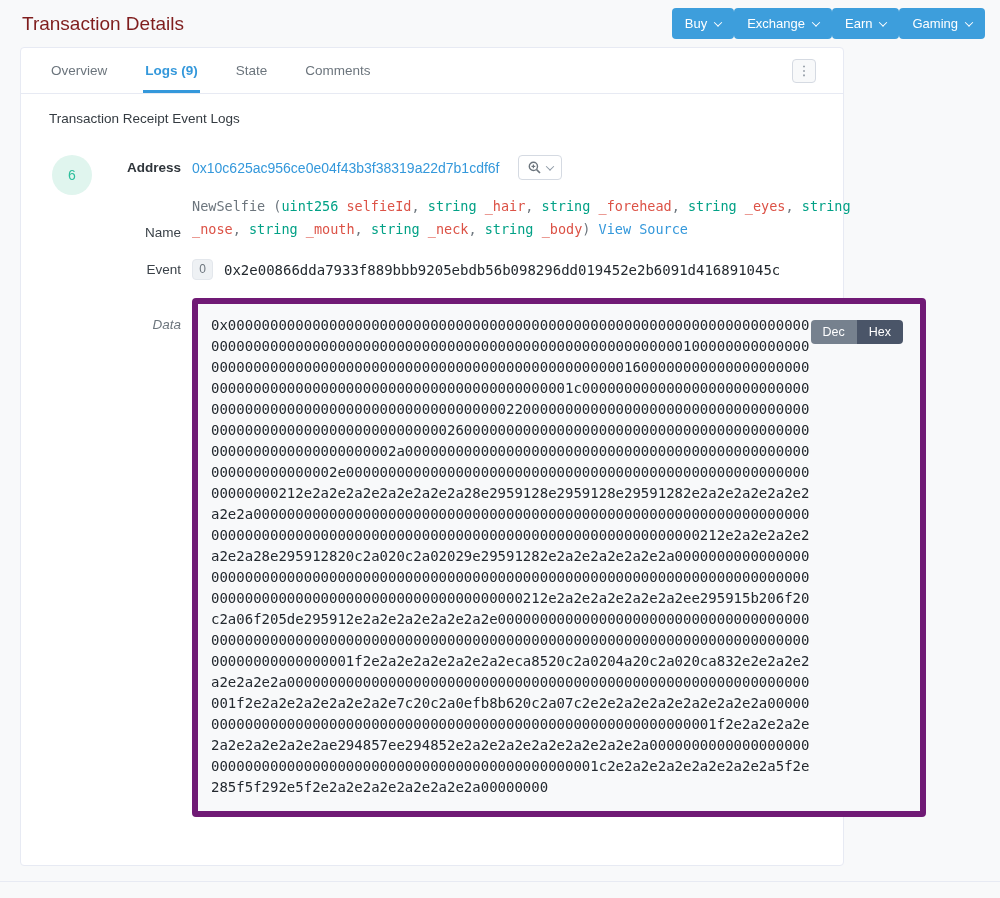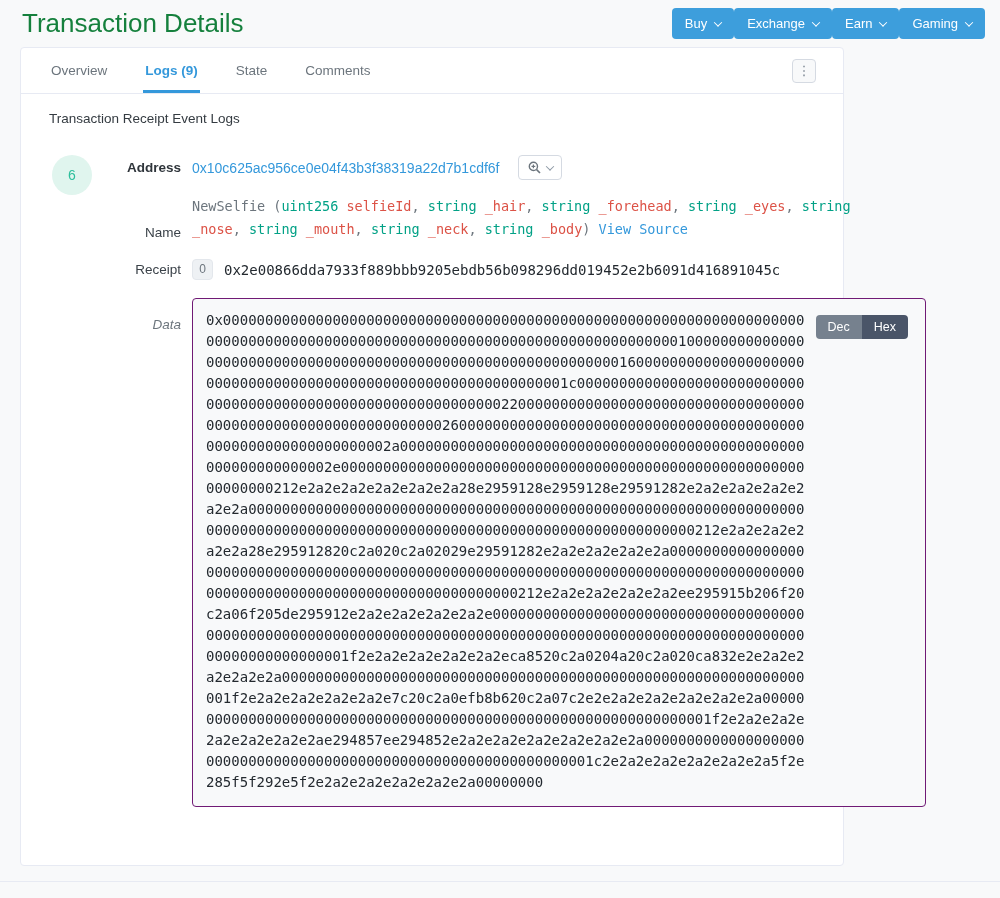--- a/index.html
+++ b/index.html
@@ -10,21 +10,21 @@
     position:relative;
     overflow:hidden;
     color:#212529;
   }
   
   .top-header {
     height:47px;
     display:flex; justify-content:space-between; align-items:center;
     padding:0 15px 0 22px;
   }
-  .page-title { font-size:26px; font-weight:400; color:#15803d; }
+  .page-title { font-size:19px; font-weight:400; color:#7f1d1d; }
   .hdr-buttons { display:flex; gap:0; }
   .hdr-btn {
     background:var(--button,#3d9edc); color:#fff; border:none; border-radius:4px;
     padding:8px 13px; font-size:13px; font-family:inherit;
     display:inline-flex; align-items:center; gap:8px; cursor:pointer;
   }
   .caret {
     width:6px; height:6px; display:inline-block;
     border-right:1.6px solid #fff; border-bottom:1.6px solid #fff;
     transform:rotate(45deg) translate(-1px,-1px);
@@ -92,21 +92,21 @@
   .topic-badge {
     background:#eef1f4; border:1px solid #e3e7ec; border-radius:4px;
     min-width:21px; height:21px; line-height:19px; text-align:center;
     font-size:12px; color:#6c757d; padding:0 4px;
   }
   .topic-hash { font-family:"DejaVu Sans Mono", monospace; font-size:14px; color:#23292f; }
   
   .row-data .field-label { padding-top:19px; }
   .data-box {
     position:relative; width:734px;
-    background:#f8f9fa; border:1px solid #701a75; border-radius:4px;
+    background:#f8f9fa; border:6px solid #701a75; border-radius:4px;
     padding:11px 12px 13px 13px;
   }
   .data-hex {
     font-family:"DejaVu Sans Mono", monospace; font-size:14px; line-height:21px;
     color:#23292f; width:71ch; word-break:break-all;
   }
   .dechex-group { position:absolute; top:16px; right:17px; display:flex; }
   .dechex-group button {
     border:none; color:#fff; font-size:12.5px; font-family:inherit;
     padding:5px 12px; cursor:pointer;
@@ -185,21 +185,21 @@
             </span>
           </div>
         </div>
 
         <div class="field-row row-name">
           <div class="field-label">Name</div>
           <div class="event-sig"><span class="seg-plain">NewSelfie (</span><span class="seg-type">uint256</span><span class="seg-plain"> </span><span class="seg-param">selfieId</span><span class="seg-plain">, </span><span class="seg-type">string</span><span class="seg-plain"> </span><span class="seg-param">_hair</span><span class="seg-plain">, </span><span class="seg-type">string</span><span class="seg-plain"> </span><span class="seg-param">_forehead</span><span class="seg-plain">, </span><span class="seg-type">string</span><span class="seg-plain"> </span><span class="seg-param">_eyes</span><span class="seg-plain">, </span><span class="seg-type">string</span><span class="seg-plain"> </span><span class="seg-param">_nose</span><span class="seg-plain">, </span><span class="seg-type">string</span><span class="seg-plain"> </span><span class="seg-param">_mouth</span><span class="seg-plain">, </span><span class="seg-type">string</span><span class="seg-plain"> </span><span class="seg-param">_neck</span><span class="seg-plain">, </span><span class="seg-type">string</span><span class="seg-plain"> </span><span class="seg-param">_body</span><span class="seg-plain">) </span><span class="view-source">View Source</span></div>
         </div>
 
         <div class="field-row row-topics">
-          <div class="field-label">Receipt</div>
+          <div class="field-label">Event</div>
           <div class="topic-wrap">
             <span class="topic-badge">0</span>
             <span class="topic-hash">0x2e00866dda7933f889bbb9205ebdb56b098296dd019452e2b6091d416891045c</span>
           </div>
         </div>
 
         <div class="field-row row-data">
           <div class="field-label italic">Data</div>
           <div class="data-box">
             <div class="data-hex">0x00000000000000000000000000000000000000000000000000000000000000000000000000000000000000000000000000000000000000000000000000000100000000000000000000000000000000000000000000000000000000000000016000000000000000000000000000000000000000000000000000000000000001c00000000000000000000000000000000000000000000000000000000000000220000000000000000000000000000000000000000000000000000000000000026000000000000000000000000000000000000000000000000000000000000002a000000000000000000000000000000000000000000000000000000000000002e000000000000000000000000000000000000000000000000000000000000000212e2a2e2a2e2a2e2a2e2a28e2959128e2959128e29591282e2a2e2a2e2a2e2a2e2a0000000000000000000000000000000000000000000000000000000000000000000000000000000000000000000000000000000000000000000000000000212e2a2e2a2e2a2e2a28e295912820c2a020c2a02029e29591282e2a2e2a2e2a2e2a0000000000000000000000000000000000000000000000000000000000000000000000000000000000000000000000000000000000000000000000000000212e2a2e2a2e2a2e2a2ee295915b206f20c2a06f205de295912e2a2e2a2e2a2e2a2e00000000000000000000000000000000000000000000000000000000000000000000000000000000000000000000000000000000000000000000000000001f2e2a2e2a2e2a2e2a2eca8520c2a0204a20c2a020ca832e2e2a2e2a2e2a2e2a00000000000000000000000000000000000000000000000000000000000000001f2e2a2e2a2e2a2e2a2e7c20c2a0efb8b620c2a07c2e2e2a2e2a2e2a2e2a2e2a00000000000000000000000000000000000000000000000000000000000000001f2e2a2e2a2e2a2e2a2e2a2e2ae294857ee294852e2a2e2a2e2a2e2a2e2a2e2a00000000000000000000000000000000000000000000000000000000000000001c2e2a2e2a2e2a2e2a2e2a5f2e285f5f292e5f2e2a2e2a2e2a2e2a2e2a00000000</div>

